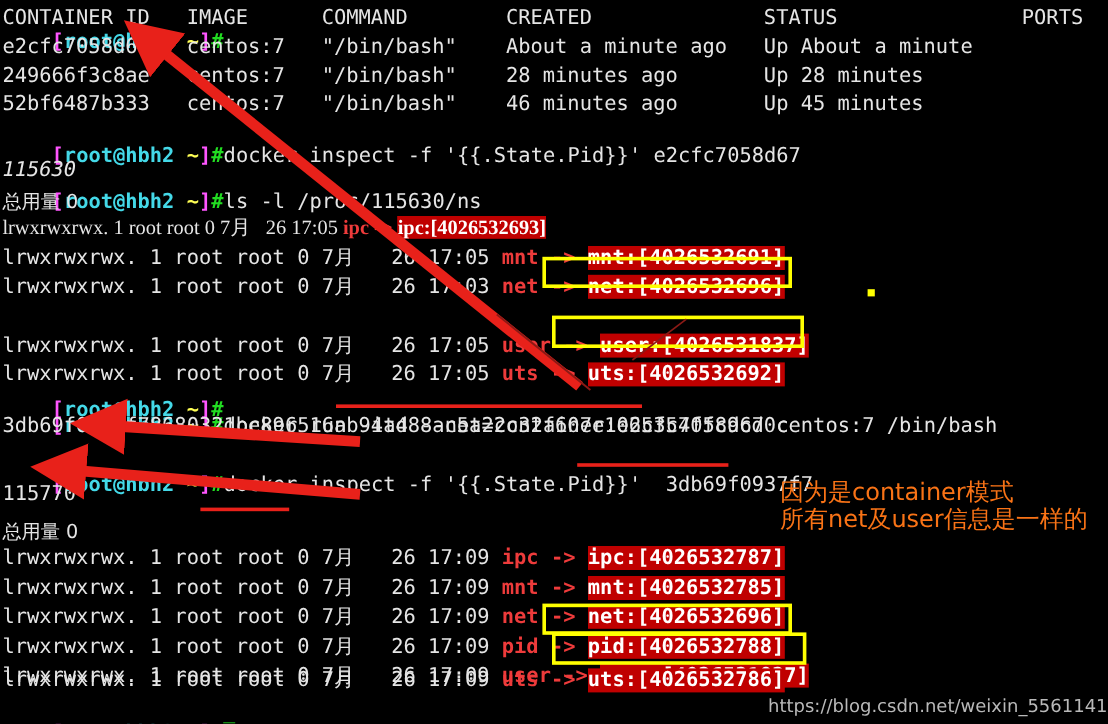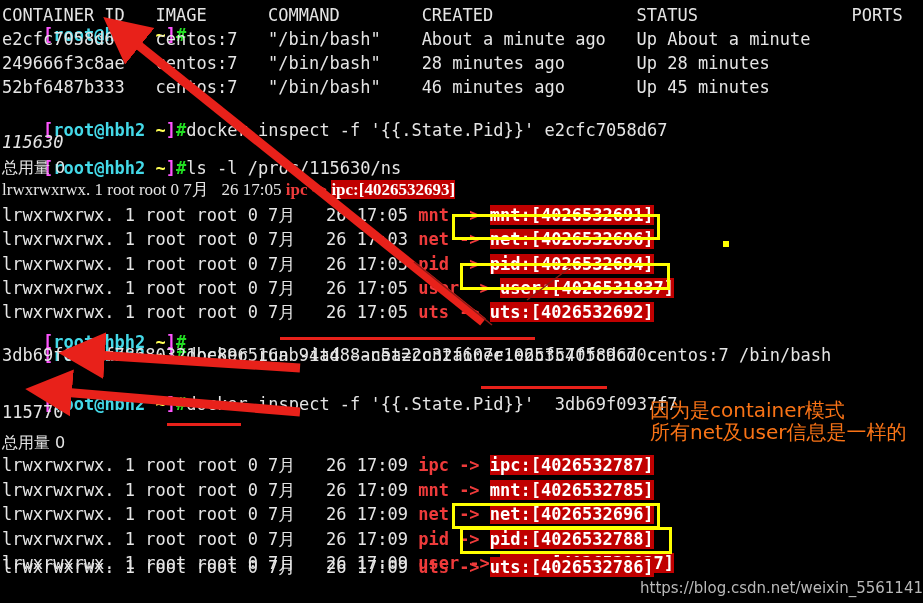--- a/index.html
+++ b/index.html
@@ -83,21 +83,20 @@
 
   <div class="line" style="top:131px;">
     <span class="br-magenta">[</span><span class="br-cyan">root@hbh2</span><span class="w"> </span><span class="br-yellow">~</span><span class="br-magenta">]</span><span class="br-green">#</span><span class="w">ls -l /proc/115630/ns</span>
   </div>
 
   <div class="line cjk" style="top:156px;font-size:16px;">总用量 0</div>
 
   <div class="line" style="top:178px;font-family:Liberation Serif, serif;"><span class="w">lrwxrwxrwx. 1 root root 0 7月   26 17:05 </span><span class="ns-name">ipc</span><span class="ns-name"> -&gt; </span><span class="ns-target">ipc:[4026532693]</span></div>
   <div class="line" style="top:203px;"><span class="w">lrwxrwxrwx. 1 root root 0 7月   26 17:05 </span><span class="ns-name">mnt</span><span class="ns-name"> -&gt; </span><span class="ns-target">mnt:[4026532691]</span></div>
   <div class="line" style="top:227px;"><span class="w">lrwxrwxrwx. 1 root root 0 7月   26 17:03 </span><span class="ns-name">net</span><span class="ns-name"> -&gt; </span><span class="ns-target">net:[4026532696]</span></div>
-  <div class="line" style="top:252px;"><span class="w">lrwxrwxrwx. 1 root root 0 7月   26 17:05 </span><span class="ns-name">pid</span><span class="ns-name"> -&gt; </span><span class="ns-target">pid:[4026532694]</span></div>
   <div class="line" style="top:276px;"><span class="w">lrwxrwxrwx. 1 root root 0 7月   26 17:05 </span><span class="ns-name">user</span><span class="ns-name"> -&gt; </span><span class="ns-target">user:[4026531837]</span></div>
   <div class="line" style="top:300px;"><span class="w">lrwxrwxrwx. 1 root root 0 7月   26 17:05 </span><span class="ns-name">uts</span><span class="ns-name"> -&gt; </span><span class="ns-target">uts:[4026532692]</span></div>
 
   <div class="line" style="top:305px;">
     <span class="br-magenta">[</span><span class="br-cyan">root@hbh2</span><span class="w"> </span><span class="br-yellow">~</span><span class="br-magenta">]</span><span class="br-green">#</span>
   </div>
 
   <div class="line" style="top:318px;">
     <span class="br-magenta">[</span><span class="br-cyan">root@hbh2</span><span class="w"> </span><span class="br-yellow">~</span><span class="br-magenta">]</span><span class="br-green">#</span><span class="w">docker run -itd --net=container:e2cfc7058d67 centos:7 /bin/bash</span>
   </div>

